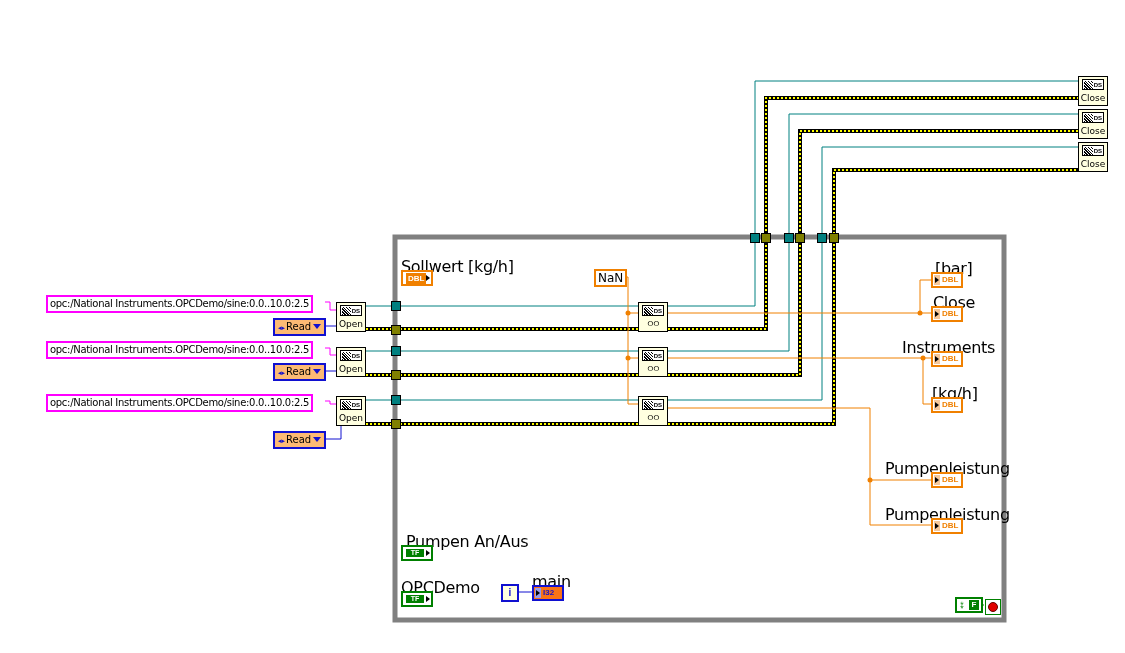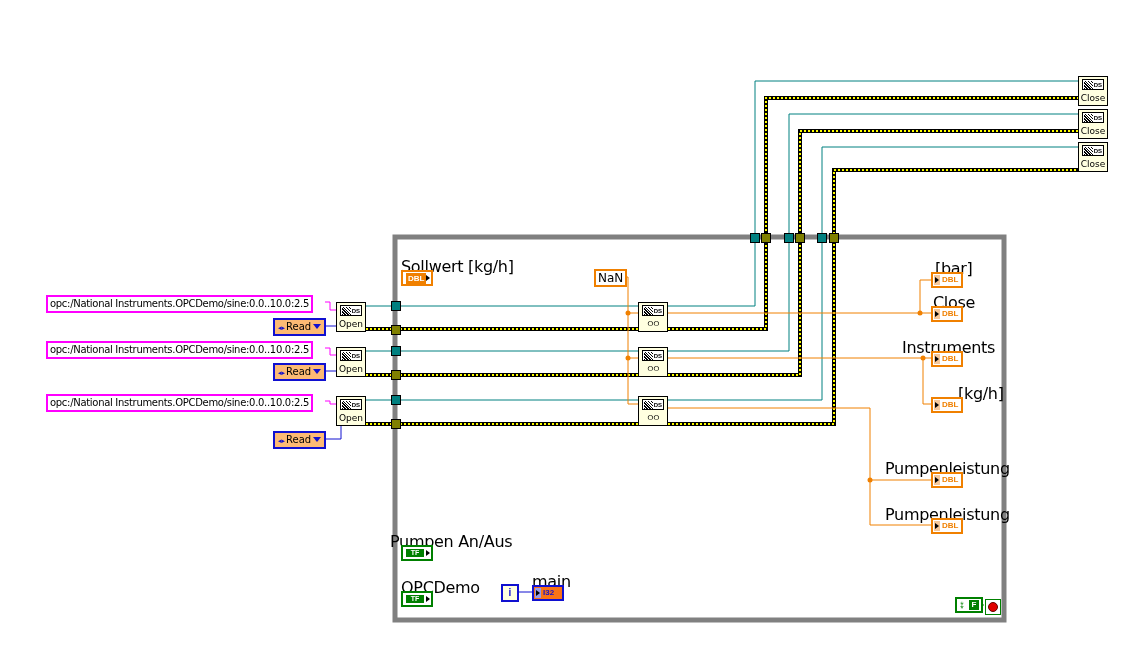--- a/index.html
+++ b/index.html
@@ -162,21 +162,21 @@
 <div class="tunnel err" style="left:829px;top:233px;"></div>
 
 <div class="label" style="left:401px;top:257px;">Sollwert [kg/h]</div>
 <div class="dbl-ctl" style="left:401px;top:270px;">
     <span class="t">DBL</span>
     <span class="tri"></span>
   </div>
 
 <div class="nan" style="left:594px;top:269px;">NaN</div>
 
-<div class="label" style="left:390px;top:532px;">Pumpen An/Aus</div>
+<div class="label" style="left:406px;top:532px;">Pumpen An/Aus</div>
 <div class="tf-ctl" style="left:401px;top:545px;">
     <span class="t">TF</span>
     <span class="tri"></span>
   </div>
 
 <div class="label" style="left:401px;top:578px;">OPCDemo</div>
 <div class="tf-ctl" style="left:401px;top:591px;">
     <span class="t">TF</span>
     <span class="tri"></span>
   </div>
@@ -199,21 +199,21 @@
     <span class="tri"></span>
     <span class="t">DBL</span>
   </div>
 
 <div class="label" style="left:902px;top:338px;">Instruments</div>
 <div class="dbl-ind" style="left:931px;top:351px;">
     <span class="tri"></span>
     <span class="t">DBL</span>
   </div>
 
-<div class="label" style="left:932px;top:384px;margin-left:26px;">[kg/h]</div>
+<div class="label" style="left:932px;top:384px;">[kg/h]</div>
 <div class="dbl-ind" style="left:931px;top:397px;">
     <span class="tri"></span>
     <span class="t">DBL</span>
   </div>
 
 <div class="label" style="left:885px;top:459px;">Pumpenleistung</div>
 <div class="dbl-ind" style="left:931px;top:472px;">
     <span class="tri"></span>
     <span class="t">DBL</span>
   </div>

